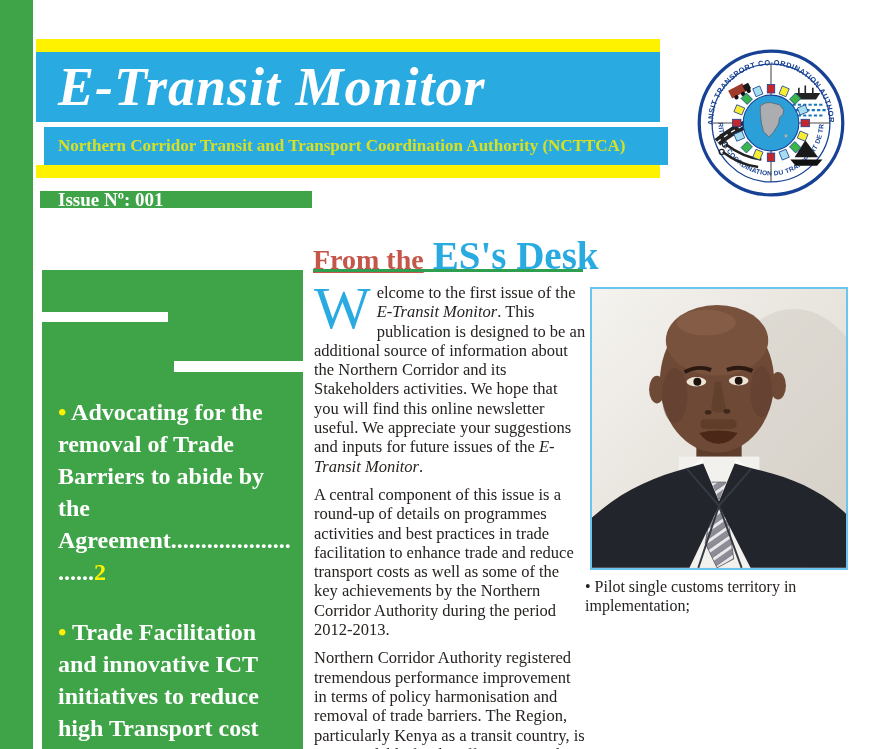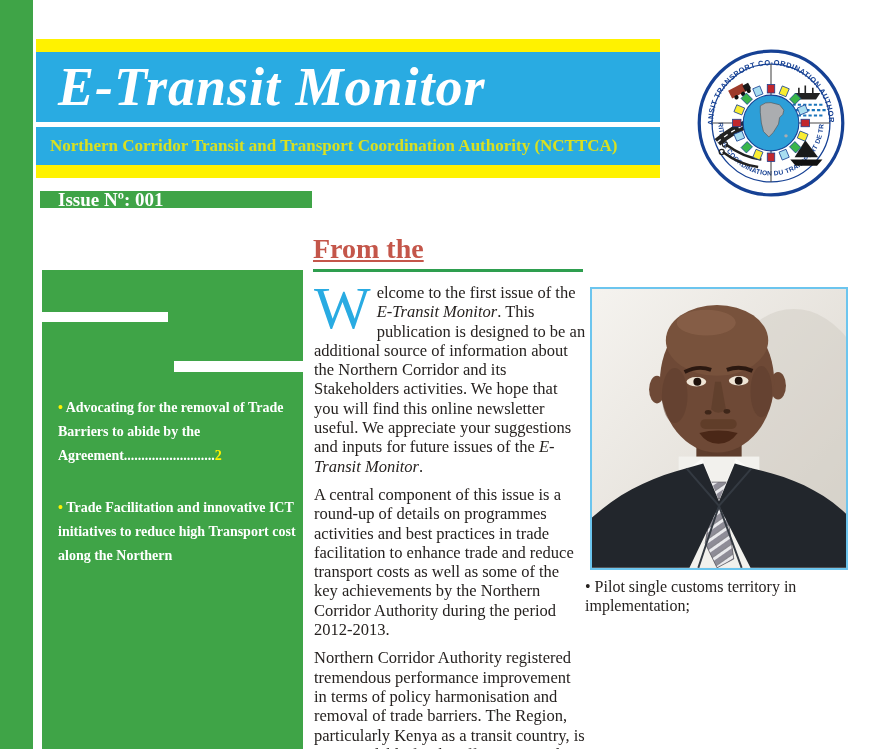--- a/index.html
+++ b/index.html
@@ -12,38 +12,38 @@
 
   
   .left-stripe{ left:0; top:0; width:33px; height:749px; background:#3FA447; }
 
   
   .stripe-top{ left:36px; top:39px; width:624px; height:13px; background:#FFF200; }
   .title-band{ left:36px; top:52px; width:624px; height:70px; background:#29ABE2;
     display:flex; align-items:center; padding-left:22px; }
   .title-band h1{ color:#fff; font-style:italic; font-weight:600; font-size:54px;
     letter-spacing:1px; white-space:nowrap; }
-  .sub-band{ left:36px; top:127px; width:624px; height:38px; background:#29ABE2;
+  .sub-band{ left:44px; top:127px; width:624px; height:38px; background:#29ABE2;
     display:flex; align-items:center; padding-left:14px; }
   .sub-band div{ color:#D9E021; font-weight:bold; font-size:17px; white-space:nowrap; }
   .stripe-bottom{ left:36px; top:165px; width:624px; height:13px; background:#FFF200; }
   .logo{ left:696px; top:48px; width:150px; height:150px; }
 
   .issue-box{ left:40px; top:191px; width:272px; height:17px; background:#3FA447;
     display:flex; align-items:center; padding-left:18px; }
   .issue-box span{ color:#fff; font-weight:bold; font-size:19px; }
 
   
   .sidebar{ left:42px; top:270px; width:261px; height:479px; background:#3FA447; }
   .notch-left{ position:absolute; left:0; top:42px; width:126px; height:10px; background:#fff; }
   .notch-right{ position:absolute; left:132px; top:91px; width:188px; height:11px; background:#fff; }
   .sidebar h2{ position:absolute; left:18px; top:52px; color:#FFF100;
     font-size:29px; font-weight:bold; white-space:nowrap; }
   .toc{ position:absolute; left:16px; top:126px; width:238px; }
-  .toc-item{ color:#fff; font-weight:bold; font-size:14px; line-height:24px;
+  .toc-item{ color:#fff; font-weight:bold; font-size:24px; line-height:32px;
     margin-bottom:28px; word-break:break-word; }
   .accent{ color:#FFF200; }
 
   
   .heading{ left:313px; top:233px; display:flex; align-items:baseline; gap:9px; }
   .h-prefix{ color:#C4564A; font-size:28px; font-weight:bold; white-space:nowrap;text-decoration:underline; }
   .h-title{ color:#29ABE2; font-size:39px; font-weight:bold; white-space:nowrap; }
   .h-underline{ left:313px; top:269px; width:270px; height:3px; background:#2E9E4F; }
 
   
@@ -154,20 +154,21 @@
     <div class="notch-left"></div>
     <div class="notch-right"></div>
     <div class="toc">
         <div class="toc-item"><span class="accent">• </span><span>Advocating for the removal of Trade Barriers to abide by the Agreement..........................</span><span class="accent">2</span></div>
         <div class="toc-item"><span class="accent">• </span><span>Trade Facilitation and innovative ICT initiatives to reduce high Transport cost along the Northern</span><span class="accent"></span></div>
       </div>
   </aside>
 
   <div class="abs heading">
     <span class="h-prefix">From the</span>
+    <span class="h-title">ES's Desk</span>
   </div>
   <div class="abs h-underline"></div>
 
   <main class="abs article">
     <p><span class="dropcap">W</span><span>elcome to the first issue of the <i>E-Transit Monitor</i>. This publication is designed to be an additional source of information about the Northern Corridor and its Stakeholders activities. We hope that you will find this online newsletter useful. We appreciate your suggestions and inputs for future issues of the <i>E-Transit Monitor</i>.</span></p>
     <div>
         <p>A central component of this issue is a round-up of details on programmes activities and best practices in trade facilitation to enhance trade and reduce transport costs as well as some of the key achievements by the Northern Corridor Authority during the period 2012-2013.</p>
         <p>Northern Corridor Authority registered tremendous performance improvement in terms of policy harmonisation and removal of trade barriers. The Region, particularly Kenya as a transit country, is commendable for the efforts put in place to improve the Northern Corridor Infrastructure and the performance of the Mombasa Port.</p>
       </div>
   </main>

